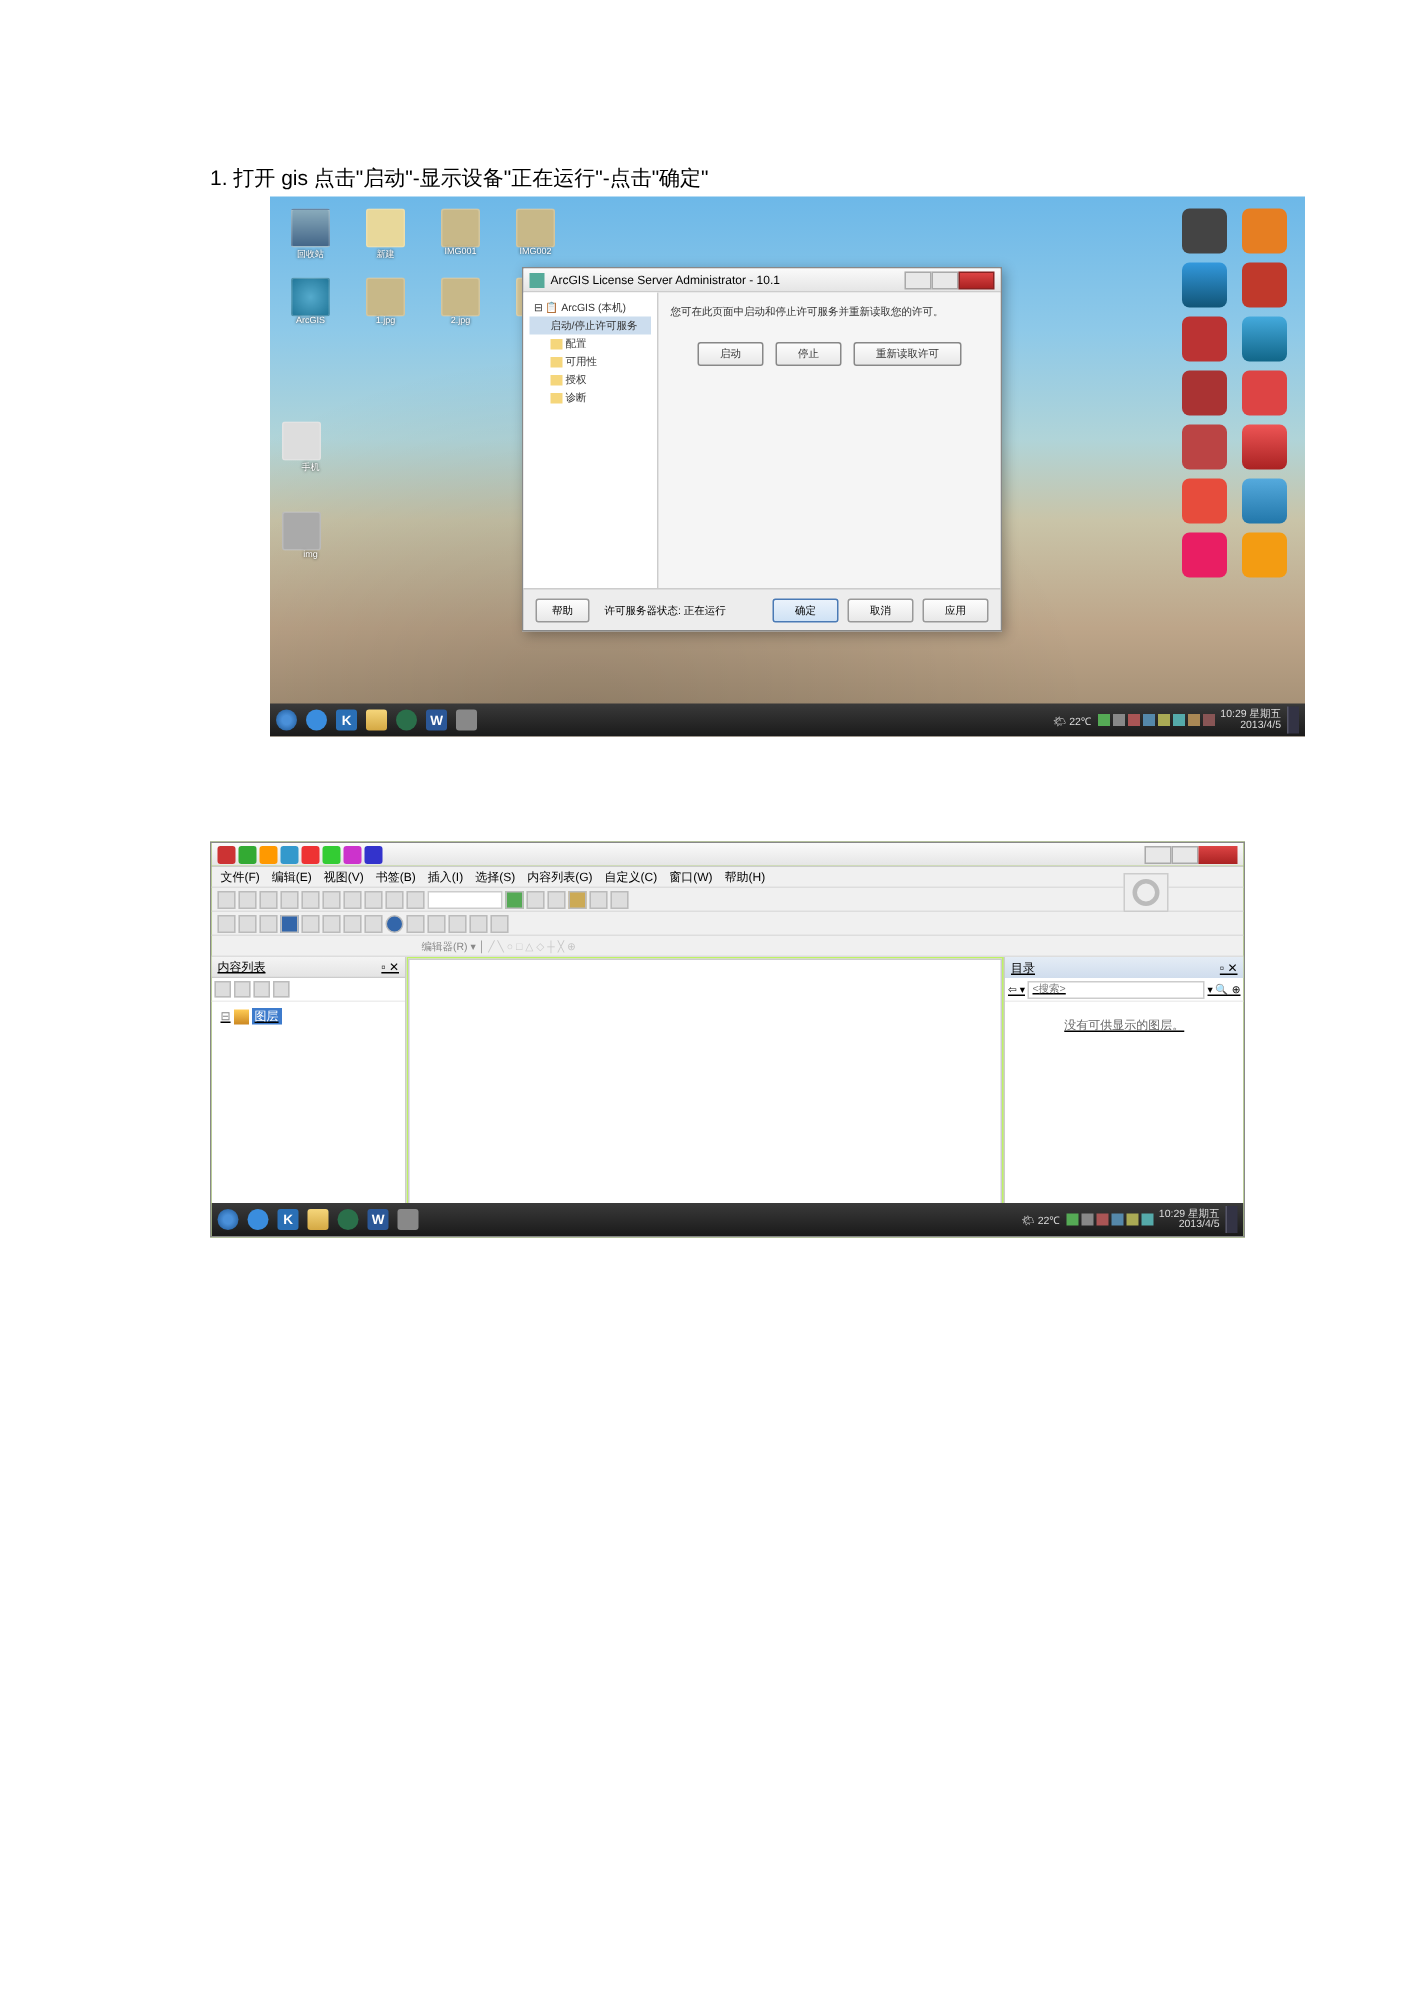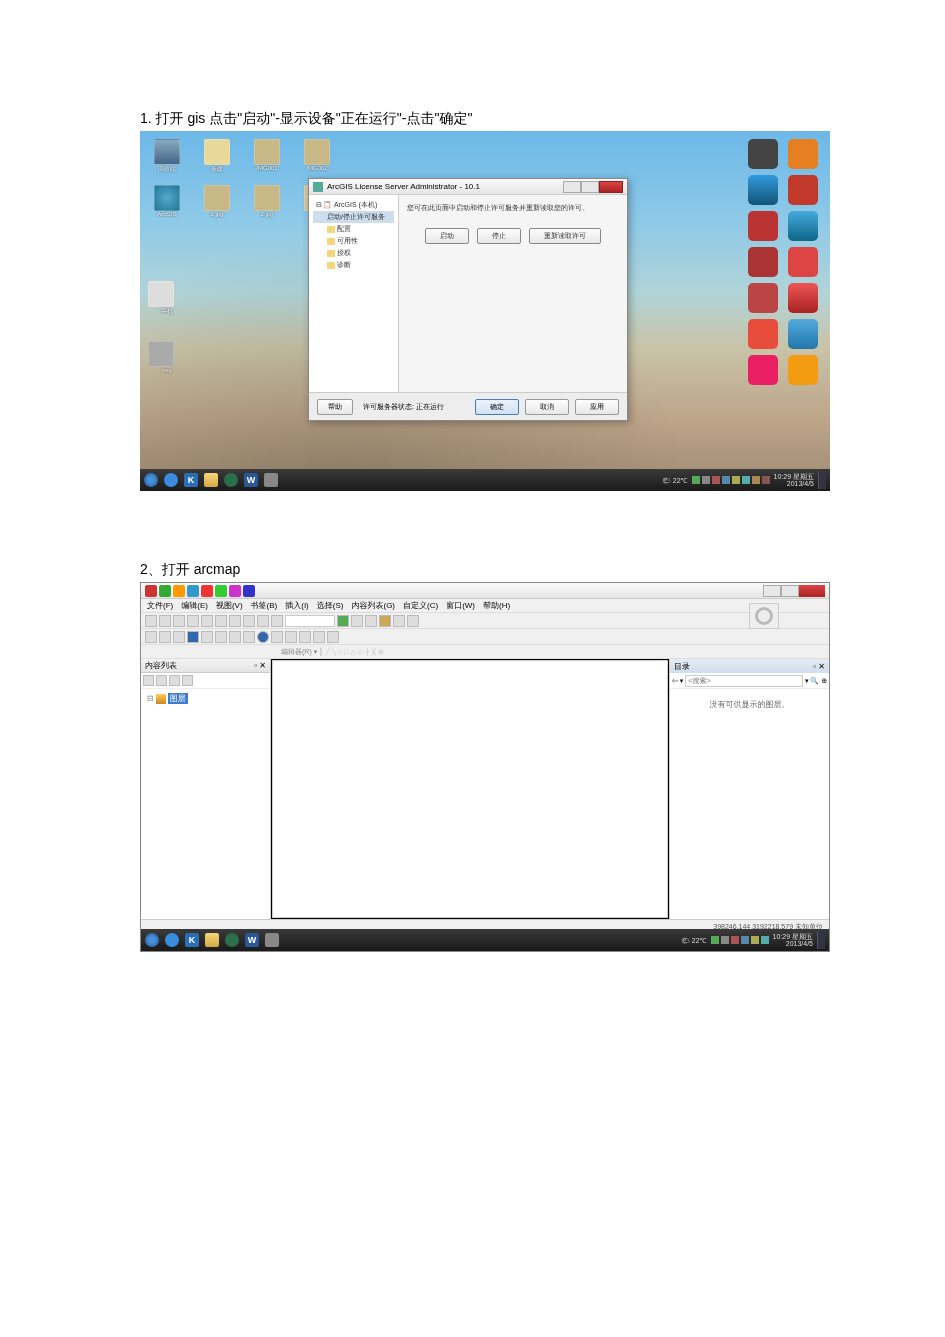--- a/index.html
+++ b/index.html
@@ -2,21 +2,21 @@
 <html><head>
   <meta charset="utf-8">
   <style>
     * { margin: 0; padding: 0; box-sizing: border-box; }
     body { background: #fff; font-family: "SimSun", "Microsoft YaHei", sans-serif; width: 945px; }
     .page { padding: 110px 140px 50px 140px; }
     .step-text { font-size: 14px; color: #000; margin-bottom: 3px; }
     .screenshot { width: 690px; position: relative; margin-bottom: 70px; }
 
     
-    .ss1 { height: 360px; background: linear-gradient(to bottom, #6db8e8 0%, #8ec9e8 25%, #b0d4d8 45%, #c9c4a8 60%, #bda589 80%, #9e8a70 100%); position: relative; overflow: hidden; }
+    .ss1 { height: 360px; background: linear-gradient(to bottom, #6db8e8 0%, #8ec9e8 25%, #b0d4d8 45%, #c9c4a8 60%, #bda589 80%, #9e8a70 100%); position: relative; overflow: hidden; margin-left: 40px; }
     .beach-overlay { position: absolute; inset: 0; background: radial-gradient(ellipse at 30% 100%, rgba(0,0,0,0.15) 0%, transparent 50%); }
     .taskbar { position: absolute; bottom: 0; left: 0; right: 0; height: 22px; background: linear-gradient(to bottom, #3a3a3a, #1a1a1a); display: flex; align-items: center; font-size: 8px; color: #ddd; }
     .tb-left { display: flex; gap: 6px; padding-left: 4px; }
     .tb-icon { width: 14px; height: 14px; border-radius: 2px; display: flex; align-items: center; justify-content: center; font-size: 9px; }
     .tb-start { background: radial-gradient(circle, #4a90d9 30%, #1a5290 100%); border-radius: 50%; }
     .tb-ie { background: #3a8dde; border-radius: 50%; }
     .tb-k { background: #2a6fb5; color: #fff; font-weight: bold; }
     .tb-folder { background: linear-gradient(#f5d67b, #d4a843); }
     .tb-globe { background: #2a6f4a; border-radius: 50%; }
     .tb-word { background: #2b5797; color: #fff; font-weight: bold; }
@@ -50,32 +50,32 @@
     .dlg-content-text { margin-bottom: 15px; }
     .dlg-mid-btns { display: flex; gap: 8px; justify-content: center; }
     .dlg-mid-btn { padding: 2px 14px; border: 1px solid #888; background: linear-gradient(#fdfdfd, #e8e8e8); border-radius: 2px; font-size: 7px; }
     .dlg-bottom { height: 28px; border-top: 1px solid #ccc; background: #ededed; display: flex; align-items: center; padding: 0 8px; font-size: 7px; }
     .dlg-help { padding: 2px 10px; border: 1px solid #999; background: linear-gradient(#fdfdfd, #e8e8e8); border-radius: 2px; margin-right: 10px; }
     .dlg-bot-btns { margin-left: auto; display: flex; gap: 6px; }
     .dlg-ok { padding: 2px 14px; border: 1px solid #4a7ab5; background: linear-gradient(#eaf2fb, #cfe2f5); border-radius: 2px; }
     .dlg-cancel, .dlg-apply { padding: 2px 14px; border: 1px solid #999; background: linear-gradient(#fdfdfd, #e8e8e8); border-radius: 2px; }
 
     
-    .ss2 { height: 370px; background: #000000; position: relative; border: 1px solid #888; overflow: hidden; }
+    .ss2 { height: 264px; background: #bef264; position: relative; border: 1px solid #888; overflow: hidden; }
     .am-titlebar { height: 16px; background: linear-gradient(#fafafa, #e5e5e5); display: flex; align-items: center; padding: 0 4px; border-bottom: 1px solid #ccc; }
     .am-title-icons { display: flex; gap: 2px; }
     .am-ti { width: 12px; height: 12px; border-radius: 2px; }
     .am-ctrls { margin-left: auto; display: flex; }
     .am-close { width: 26px; height: 12px; background: linear-gradient(#d44, #a22); }
     .am-minmax { width: 18px; height: 12px; background: #e8e8e8; border: 1px solid #aaa; }
     .am-menubar { height: 14px; background: #f0f0f0; display: flex; gap: 8px; padding: 0 6px; font-size: 8px; align-items: center; border-bottom: 1px solid #ddd; }
     .am-toolbar { height: 16px; background: #f0f0f0; display: flex; gap: 2px; padding: 2px 4px; border-bottom: 1px solid #ddd; align-items: center; }
     .tb-ico { width: 12px; height: 12px; background: #ddd; border: 1px solid #bbb; }
     .am-edit-bar { height: 14px; background: #f0f0f0; padding: 0 140px; font-size: 7px; display: flex; align-items: center; gap: 2px; border-bottom: 1px solid #ddd; color: #888; }
-    .am-workspace { display: flex; height: 260px; }
+    .am-workspace { display: flex; height: 260px; text-decoration: underline; }
     .am-toc { width: 130px; background: #fff; border-right: 1px solid #ccc; font-size: 8px; }
     .toc-hdr { height: 14px; background: linear-gradient(#f4f4f4, #e4e4e4); padding: 0 4px; display: flex; align-items: center; border-bottom: 1px solid #ccc; justify-content: space-between; }
     .toc-tools { height: 16px; display: flex; gap: 2px; padding: 2px; border-bottom: 1px solid #eee; }
     .toc-tree { padding: 3px; }
     .toc-item { padding: 1px 3px; font-size: 8px; display: flex; align-items: center; gap: 2px; }
     .toc-sel { background: #3d7bcc; color: #fff; display: inline-block; padding: 0 2px; }
     .am-canvas { flex: 1; background: #fff; border: 1px solid #ccc; margin: 1px; position: relative; }
     .am-right { width: 160px; display: flex; flex-direction: column; border-left: 1px solid #ccc; }
     .am-catalog { flex: 1.5; background: #fff; }
     .cat-hdr { height: 14px; background: linear-gradient(#e4ecf5, #d0dded); display: flex; align-items: center; padding: 0 4px; font-size: 8px; justify-content: space-between; }
@@ -225,21 +225,20 @@
         </div>
         <div class="tb-time">
           <div>10:29 星期五</div>
           <div>2013/4/5</div>
         </div>
         <div style="width:8px;height:18px;background:#334;border-left:1px solid #556"></div>
       </div>
     </div>
   </div>
 
-  <div class="step-text">2、打开 arcmap</div>
   <div class="screenshot ss2">
     <div class="am-titlebar">
       <div class="am-title-icons">
         <div class="am-ti" style="background:#c33"></div>
         <div class="am-ti" style="background:#3a3"></div>
         <div class="am-ti" style="background:#f90"></div>
         <div class="am-ti" style="background:#39c"></div>
         <div class="am-ti" style="background:#e33"></div>
         <div class="am-ti" style="background:#3c3"></div>
         <div class="am-ti" style="background:#c3c"></div>

